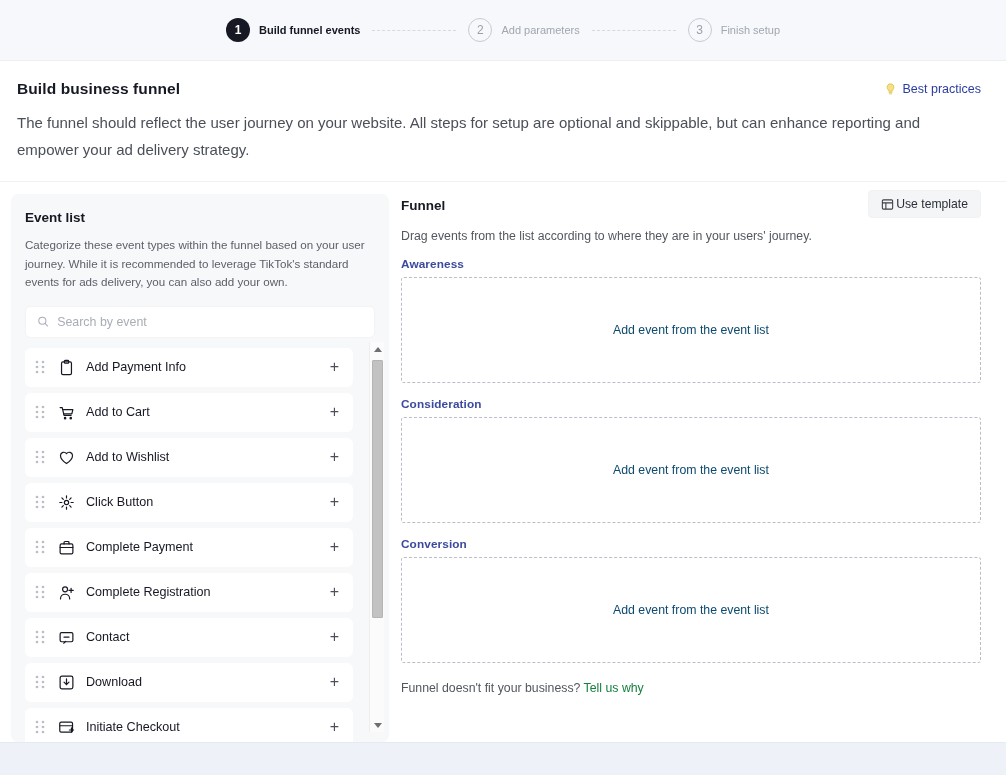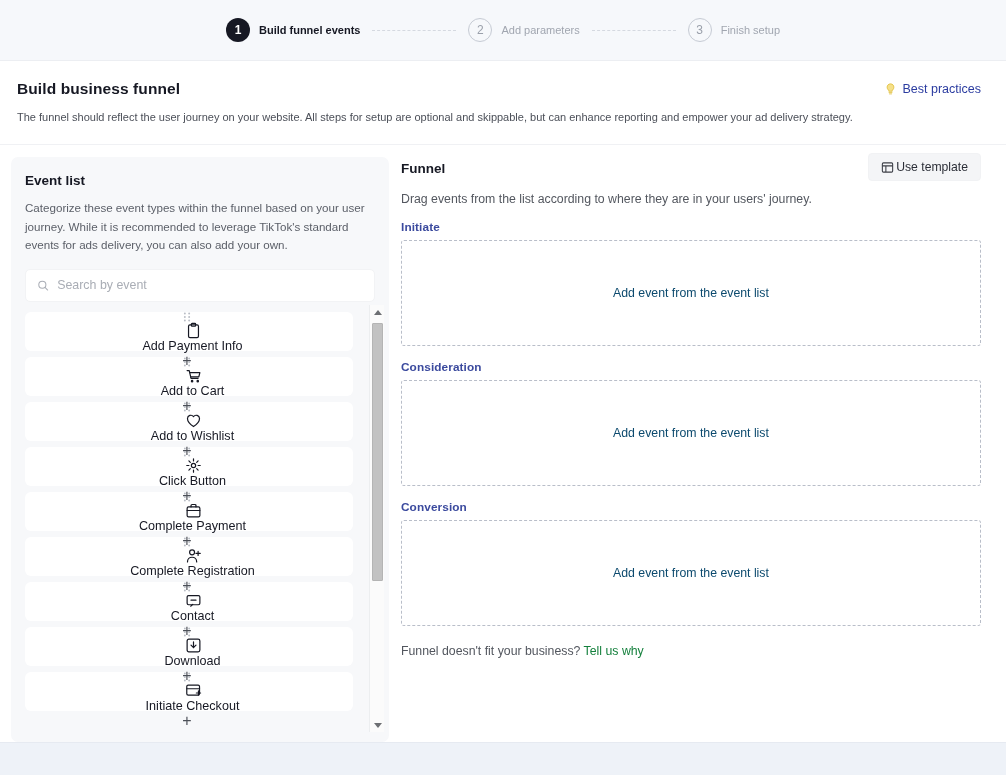--- a/index.html
+++ b/index.html
@@ -49,22 +49,22 @@
   .intro-top { display: flex; align-items: flex-start; justify-content: space-between; }
   .intro-title { font-size: 15.5px; font-weight: 700; color: #161823; letter-spacing: .1px; }
   .best-practices {
     display: flex; align-items: center; gap: 5px;
     font-size: 12.5px; color: #2b3ca0; cursor: pointer;
     margin-top: 2px;
   }
   .bulb { width: 13px; height: 14px; display: block; }
   .intro-desc {
     margin-top: 11px;
-    font-size: 11px;
-    line-height: 17px;
+    font-size: 15px;
+    line-height: 27px;
     color: #4b4f58;
     max-width: 960px;
   }
 
   
   .body-wrap { flex: 1 1 auto; display: flex; padding: 12px 11px 0 11px; gap: 12px; min-height: 0; background:#fff;}
 
   
   .event-panel {
     width: 378px; flex: 0 0 378px;
@@ -98,21 +98,21 @@
     overflow-x: hidden;
     padding-right: 22px;
     min-height: 0;
     position: relative;
     scrollbar-width: none;
   }
   .event-scroll::-webkit-scrollbar { display: none; }
   .event-row {
     height: 39px; background: #fff; border-radius: 6px;
     display: flex; align-items: center; padding: 0 14px 0 10px;
-    margin-bottom: 6px; cursor: grab; flex-direction: column;
+    margin-bottom: 6px; cursor: grab;
   }
   .drag-handle { width: 10px; height: 14px; flex: 0 0 10px; }
   .ev-icon { width: 17px; height: 17px; margin-left: 13px; flex: 0 0 17px; color: #161823; }
   .ev-label { margin-left: 11px; font-size: 12.6px; color: #161823; flex: 1 1 auto; }
   .ev-plus { font-size: 16px; color: #4c5058; line-height: 1; cursor: pointer; font-weight: 300; }
 
   
   .sb {
     position: absolute; right: 5px; top: 148px; bottom: 10px; width: 15px;
     background: #fbfbfb; border-left: 1px solid #eceef0;
@@ -387,21 +387,21 @@
           <svg class="tpl-icon" viewBox="0 0 24 24" fill="none">
             <rect x="2.5" y="3.5" width="19" height="17" rx="2" stroke="#3c3f47" stroke-width="2"></rect>
             <path d="M2.5 9h19M9 9v11.5" stroke="#3c3f47" stroke-width="2"></path>
           </svg>
           <span>Use template</span>
         </div>
       </div>
       <div class="funnel-desc">Drag events from the list according to where they are in your users' journey.</div>
 
       <div class="stage">
-        <div class="stage-label">Initiate</div>
+        <div class="stage-label">Awareness</div>
         <div class="dropzone">
           <span>Add event from the event list</span>
         </div>
       </div>
 
       <div class="stage">
         <div class="stage-label">Consideration</div>
         <div class="dropzone">
           <span>Add event from the event list</span>
         </div>

